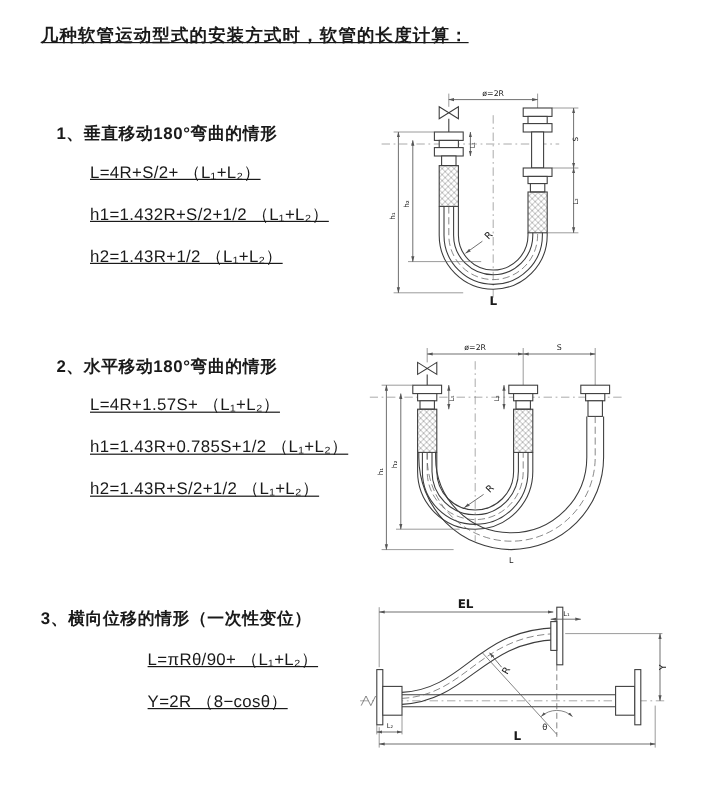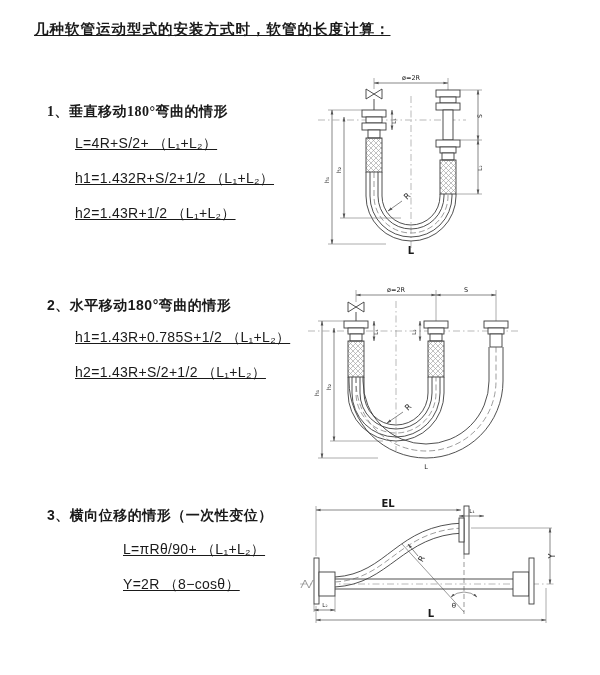--- a/index.html
+++ b/index.html
@@ -19,21 +19,21 @@
   .ext{stroke:#666;stroke-width:0.55;fill:none;}
   .cl{stroke:#8a8a8a;stroke-width:0.6;fill:none;stroke-dasharray:7 3 1.5 3;}
   .cdash{stroke:#5a5a5a;stroke-width:0.6;fill:none;stroke-dasharray:6 3;}
   .cons{stroke:#555;stroke-width:0.6;fill:none;}
 </style>
 </head>
 <body>
 
 <div class="abs title">几种软管运动型式的安装方式时，软管的长度计算：</div>
 
-<div class="abs heading" style="left:47px;top:103px;font-family:Liberation Serif, serif;">1、垂直移动180°弯曲的情形</div>
+<div class="abs heading" style="left:47px;top:103px;">1、垂直移动180°弯曲的情形</div>
 <div class="formulas" style="left:75px;top:134px;">
   <div class="formula">L=4R+S/2+ （L₁+L₂）</div>
   <div class="formula">h1=1.432R+S/2+1/2 （L₁+L₂）</div>
   <div class="formula">h2=1.43R+1/2 （L₁+L₂）</div>
 </div>
 
 <div class="abs" style="left:316px;top:68px;">
 <svg width="215" height="188" viewBox="0 0 215 188">
   <defs>
     <marker id="mkA" markerWidth="7" markerHeight="6" refX="6.5" refY="2.5" orient="auto-start-reverse">
@@ -106,20 +106,21 @@
 
   <line class="dim" x1="86" y1="133" x2="72" y2="143" marker-end="url(#mkA)"></line>
   <text x="93" y="130" font-size="8" transform="rotate(-45 93 130)" text-anchor="middle">R</text>
 
   <text x="95" y="186" font-size="10" font-weight="600" text-anchor="middle">L</text>
 </svg>
 </div>
 
 <div class="abs heading" style="left:47px;top:297px;">2、水平移动180°弯曲的情形</div>
 <div class="formulas" style="left:75px;top:328px;">
+  <div class="formula">L=4R+1.57S+ （L₁+L₂）</div>
   <div class="formula">h1=1.43R+0.785S+1/2 （L₁+L₂）</div>
   <div class="formula">h2=1.43R+S/2+1/2 （L₁+L₂）</div>
 </div>
 
 <div class="abs" style="left:308px;top:281px;">
 <svg width="235" height="192" viewBox="0 0 235 192">
   <defs>
     <marker id="mkB" markerWidth="7" markerHeight="6" refX="6.5" refY="2.5" orient="auto-start-reverse">
       <path d="M0,0.6 L7,2.5 L0,4.4 z" fill="#555"></path>
     </marker>
@@ -192,21 +193,21 @@
   <line class="dim" x1="112" y1="40" x2="112" y2="60" marker-start="url(#mkB)" marker-end="url(#mkB)"></line>
   <text x="108" y="51" font-size="5.5" transform="rotate(-90 108 51)" text-anchor="middle">L₂</text>
 
   <line class="dim" x1="95" y1="131" x2="79" y2="142" marker-end="url(#mkB)"></line>
   <text x="102" y="128" font-size="8" transform="rotate(-45 102 128)" text-anchor="middle">R</text>
 
   <text x="118" y="188" font-size="6.5" text-anchor="middle">L</text>
 </svg>
 </div>
 
-<div class="abs heading" style="left:47px;top:507px;">3、横向位移的情形（一次性变位）</div>
+<div class="abs heading" style="left:34px;top:507px;">3、横向位移的情形（一次性变位）</div>
 <div class="formulas" style="left:75px;top:540px;margin-left:48px;">
   <div class="formula">L=πRθ/90+ （L₁+L₂）</div>
   <div class="formula">Y=2R （8−cosθ）</div>
 </div>
 
 <div class="abs" style="left:298px;top:498px;">
 <svg width="262" height="135" viewBox="0 0 262 135">
   <defs>
     <marker id="mkC" markerWidth="7" markerHeight="6" refX="6.5" refY="2.5" orient="auto-start-reverse">
       <path d="M0,0.6 L7,2.5 L0,4.4 z" fill="#555"></path>

